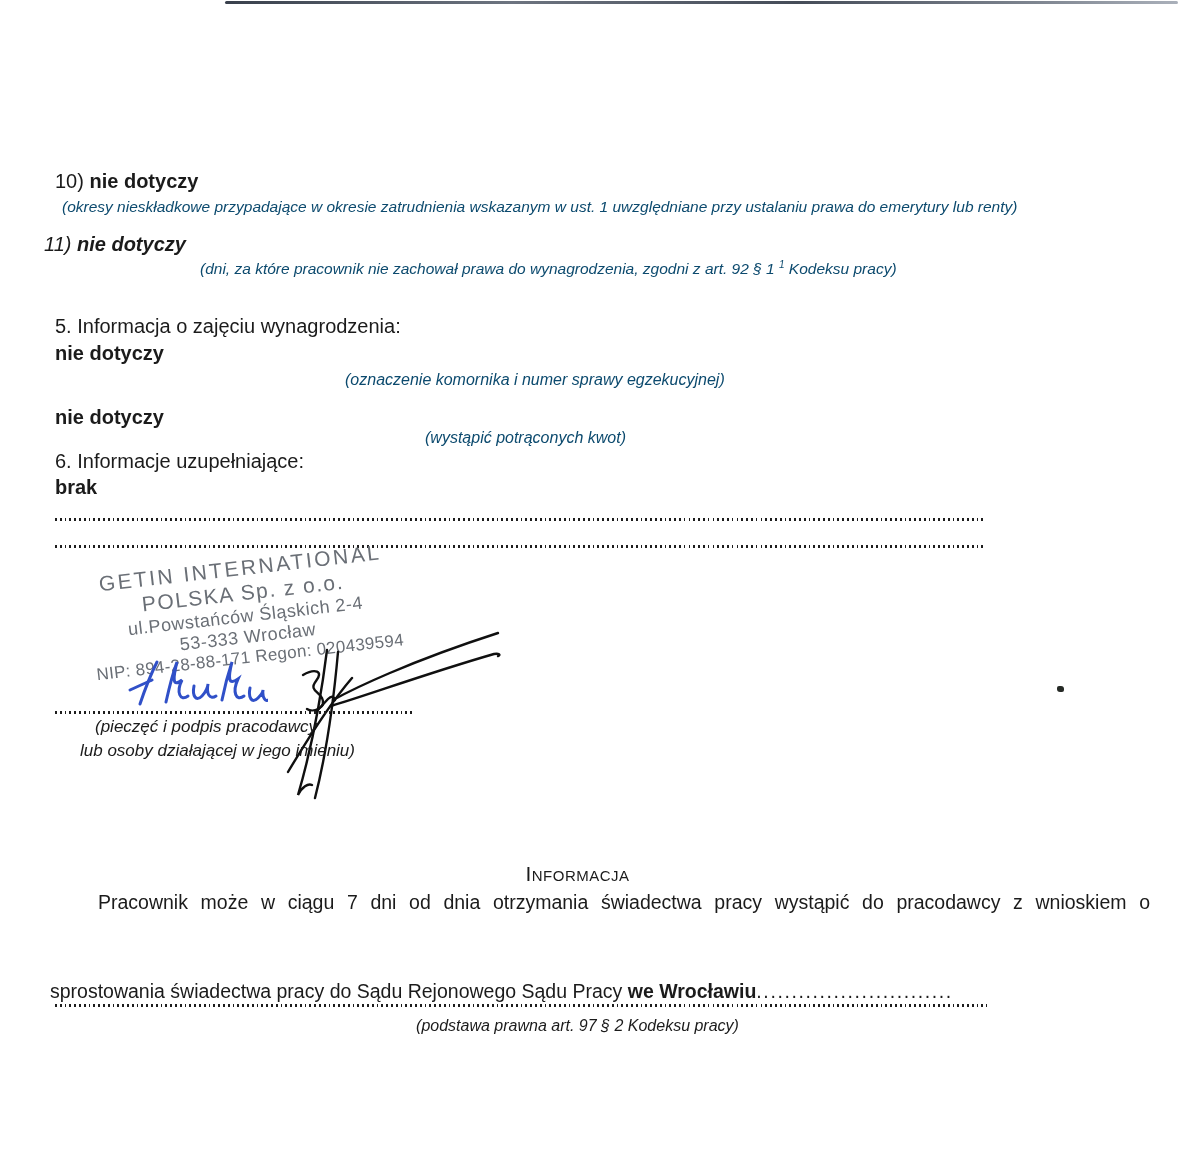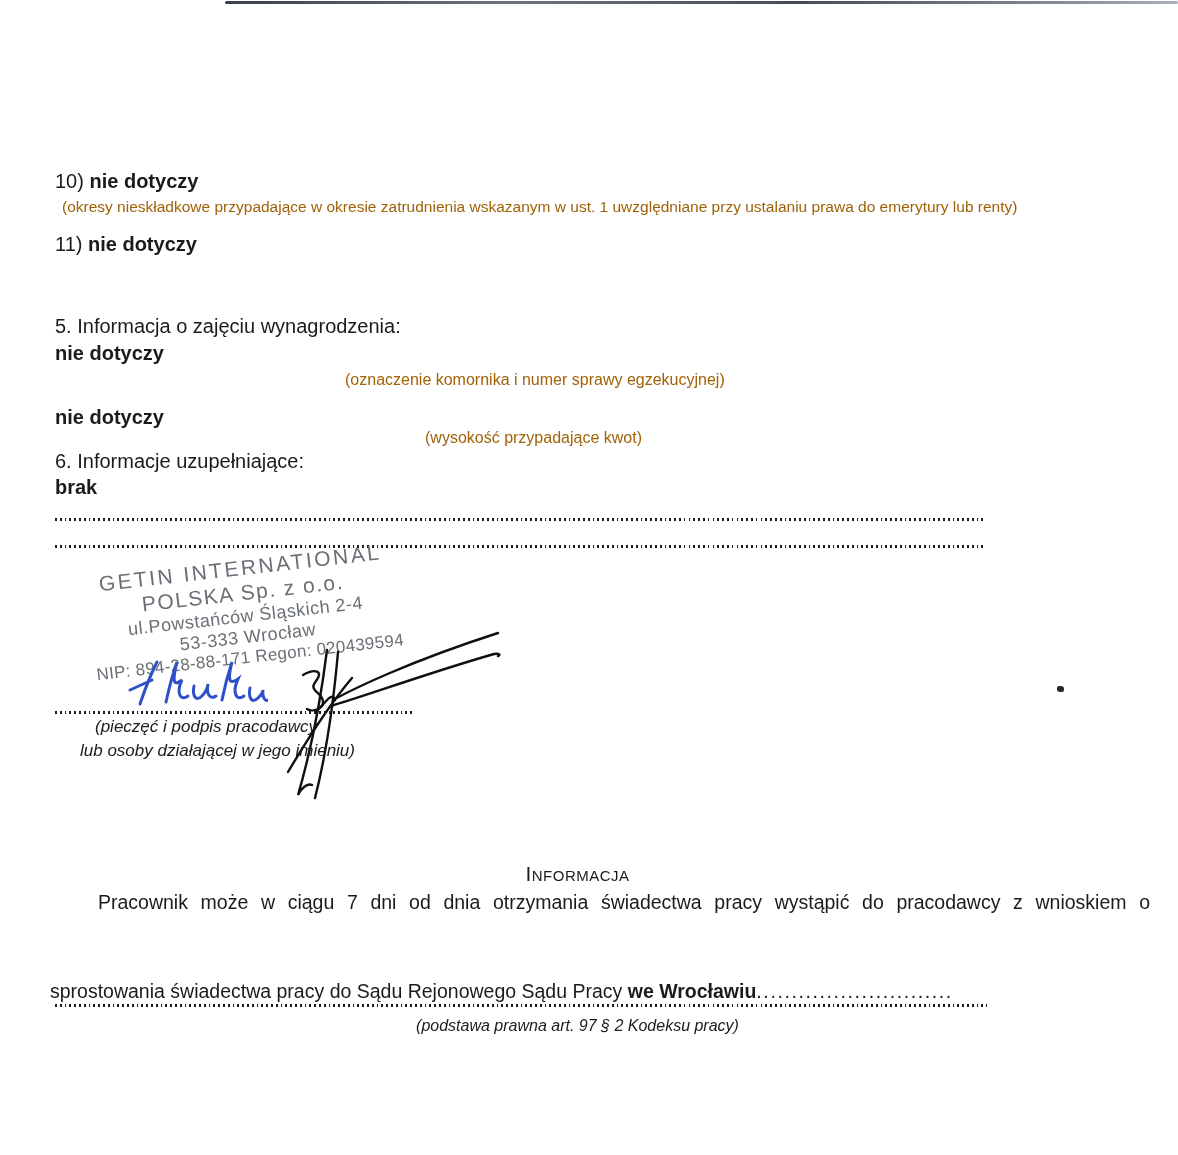--- a/index.html
+++ b/index.html
@@ -5,21 +5,21 @@
   html,body{margin:0;padding:0;background:#ffffff;}
   .page{
     position:relative;width:1178px;height:1155px;background:#ffffff;
     font-family:"Liberation Sans",sans-serif;color:#1b1b1b;overflow:hidden;
   }
   .abs{position:absolute;}
   .item{font-size:20px;white-space:nowrap;}
   .item b{font-weight:bold;}
   .val{font-size:20px;font-weight:bold;white-space:nowrap;}
   .head{font-size:20px;white-space:nowrap;}
-  .cap{font-size:15.5px;color:#a16207;white-space:nowrap;}
+  .cap{font-style:italic;font-size:15.5px;color:#0c4a6e;white-space:nowrap;}
   .cap sup{font-size:10px;}
   .dotline{height:2.6px;background-image:repeating-linear-gradient(90deg,#1d1d1d 0 1.7px,transparent 1.7px 4.8px);}
   .topline{height:3.2px;background:linear-gradient(90deg,#39404c,#6d7480 30%,#454c58 60%,#7e8590 85%,#aab0ba);border-radius:2px;}
   .stamp{
     width:400px;text-align:center;color:#6a6f76;transform:rotate(-6.5deg);
     transform-origin:center center;line-height:1.18;
   }
   .stamp .s1{font-size:21px;letter-spacing:2.5px;}
   .stamp .s2{font-size:21px;letter-spacing:1.5px;}
   .stamp .s3{font-size:18px;letter-spacing:0.5px;}
@@ -38,27 +38,28 @@
 </head>
 <body>
 
 <div class="page">
 
   <div class="abs topline" style="left:225px;top:1px;width:953px;"></div>
 
   <div class="abs item" style="left:55px;top:170px;"><span>10) </span><b>nie dotyczy</b></div>
   <div class="abs cap" style="left:62px;top:198px;">(okresy nieskładkowe przypadające w okresie zatrudnienia wskazanym w ust. 1 uwzględniane przy ustalaniu prawa do emerytury lub renty)</div>
 
-  <div class="abs item" style="left:55px;top:233px;"><span>11) </span><b>nie dotyczy</b></div>
+  <div class="abs item" style="left:44px;top:233px;font-style:italic;"><span>11) </span><b>nie dotyczy</b></div>
+  <div class="abs cap" style="left:200px;top:259px;"><span>(dni, za które pracownik nie zachował prawa do wynagrodzenia, zgodni z art. 92 § 1 </span><sup>1</sup><span> Kodeksu pracy)</span></div>
 
   <div class="abs head" style="left:55px;top:315px;">5. Informacja o zajęciu wynagrodzenia:</div>
   <div class="abs val" style="left:55px;top:342px;">nie dotyczy</div>
   <div class="abs cap" style="left:345px;top:371px;font-size:16px;">(oznaczenie komornika i numer sprawy egzekucyjnej)</div>
   <div class="abs val" style="left:55px;top:406px;">nie dotyczy</div>
-  <div class="abs cap" style="left:425px;top:429px;font-size:16px;">(wysokość przypadające kwot)</div>
+  <div class="abs cap" style="left:425px;top:429px;font-size:16px;">(wystąpić potrąconych kwot)</div>
 
   <div class="abs head" style="left:55px;top:450px;">6. Informacje uzupełniające:</div>
   <div class="abs val" style="left:55px;top:476px;">brak</div>
 
   <div class="abs dotline" style="left:55px;top:518px;width:930px;"></div>
   <div class="abs dotline" style="left:55px;top:545px;width:930px;"></div>
 
   <div class="abs stamp" style="left:45px;top:556px;">
     <div class="s1">GETIN INTERNATIONAL</div>
     <div class="s2">POLSKA Sp. z o.o.</div>

